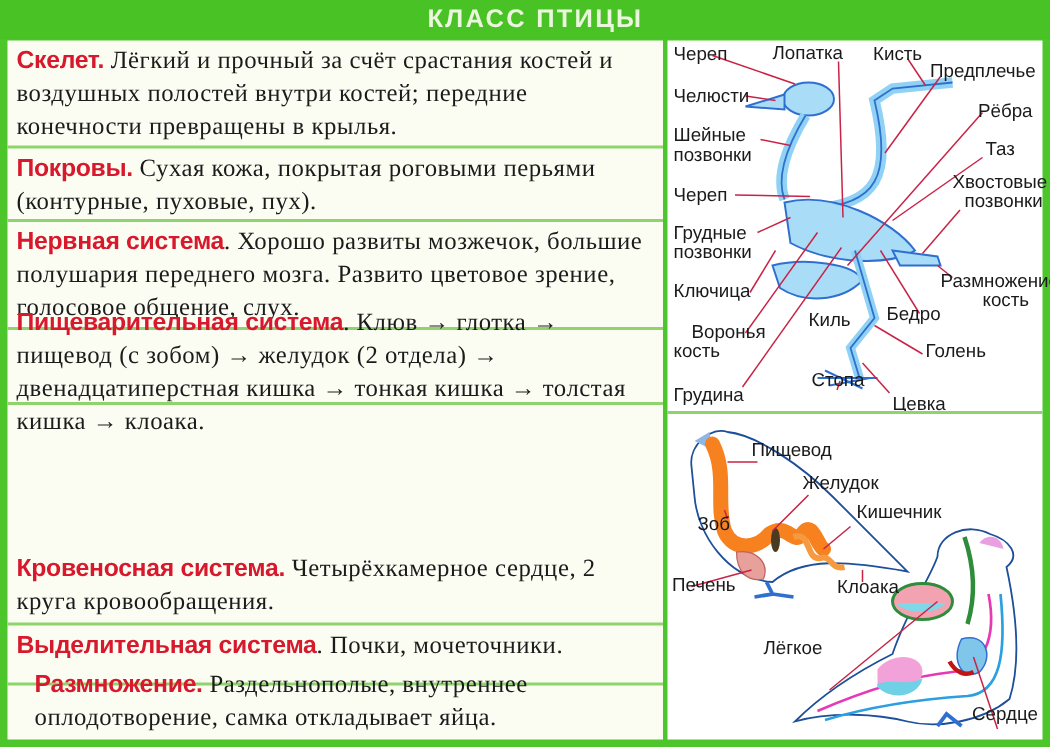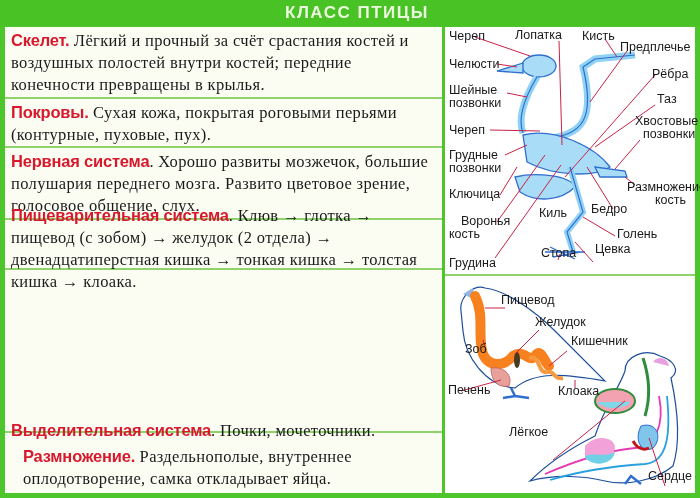--- a/index.html
+++ b/index.html
@@ -66,21 +66,24 @@
   </div>
   <div class="row" style="top:72px;height:49px">
     <span class="term">Покровы.</span><span> Сухая кожа, покрытая роговыми перьями (контурные, пуховые, пух).</span>
   </div>
   <div class="row" style="top:121px;height:72px">
     <span class="term">Нервная система</span><span>. Хорошо развиты мозжечок, большие полушария переднего мозга. Развито цветовое зрение, голосовое общение, слух.</span>
   </div>
   <div class="row" style="top:175px;height:68px">
     <span class="term">Пищеварительная система</span><span>. Клюв → глотка → пищевод (с зобом) → желудок (2 отдела) → двенадцатиперстная кишка → тонкая кишка → толстая кишка → клоака.</span>
   </div>
-  <div class="row" style="top:390px;height:16px">
+  <div class="row" style="top:339px;height:51px">
+    <span class="term">Кровеносная система.</span><span> Четырёхкамерное сердце, 2 круга кровообращения.</span>
+  </div>
+  <div class="row" style="top:390px;height:40px">
     <span class="term">Выделительная система</span><span>. Почки, мочеточники.</span>
   </div>
   <div class="row" style="top:416px;height:50px">
     <span class="term">Размножение.</span><span> Раздельнополые, внутреннее оплодотворение, самка откладывает яйца.</span>
   </div>
 </div>
 
 <div class="right">
 
   <svg class="illus" width="250" height="247" viewBox="0 0 250 247">
@@ -146,21 +149,21 @@
   <span class="lbl" style="left:4px;top:161px">Ключица</span>
   <span class="lbl" style="left:182px;top:154px">Размножение</span>
   <span class="lbl" style="left:210px;top:167px">кость</span>
   <span class="lbl" style="left:94px;top:180px">Киль</span>
   <span class="lbl" style="left:146px;top:176px">Бедро</span>
   <span class="lbl" style="left:16px;top:188px">Воронья</span>
   <span class="lbl" style="left:4px;top:201px">кость</span>
   <span class="lbl" style="left:172px;top:201px">Голень</span>
   <span class="lbl" style="left:4px;top:230px">Грудина</span>
   <span class="lbl" style="left:96px;top:220px">Стопа</span>
-  <span class="lbl" style="left:150px;top:216px">Цевка</span>
+  <span class="lbl" style="left:150px;top:236px">Цевка</span>
 
   <div class="divider"></div>
 
   <svg class="illus" style="top:249px" width="250" height="217" viewBox="0 0 250 217">
 
     <path d="M16,35 C 14,20 30,8 40,12 C 60,14 90,35 110,55 C 130,75 150,95 160,105 C 120,98 90,95 70,112 C 40,110 20,80 18,55 Z" fill="#ffffff" stroke="#1d4f9a" stroke-width="1.2"></path>
     <polygon points="18,18 28,12 30,24" fill="#8fb6e6"></polygon>
 
     <path d="M30,20 C 40,40 32,60 38,78 C 44,92 60,90 68,80 C 80,72 84,88 90,80 C 96,70 100,88 104,90" fill="none" stroke="#f7811f" stroke-width="10" stroke-linecap="round"></path>
     <path d="M84,82 C 96,78 92,98 102,96 C 110,94 108,104 118,102" fill="none" stroke="#f59a3e" stroke-width="4"></path>

